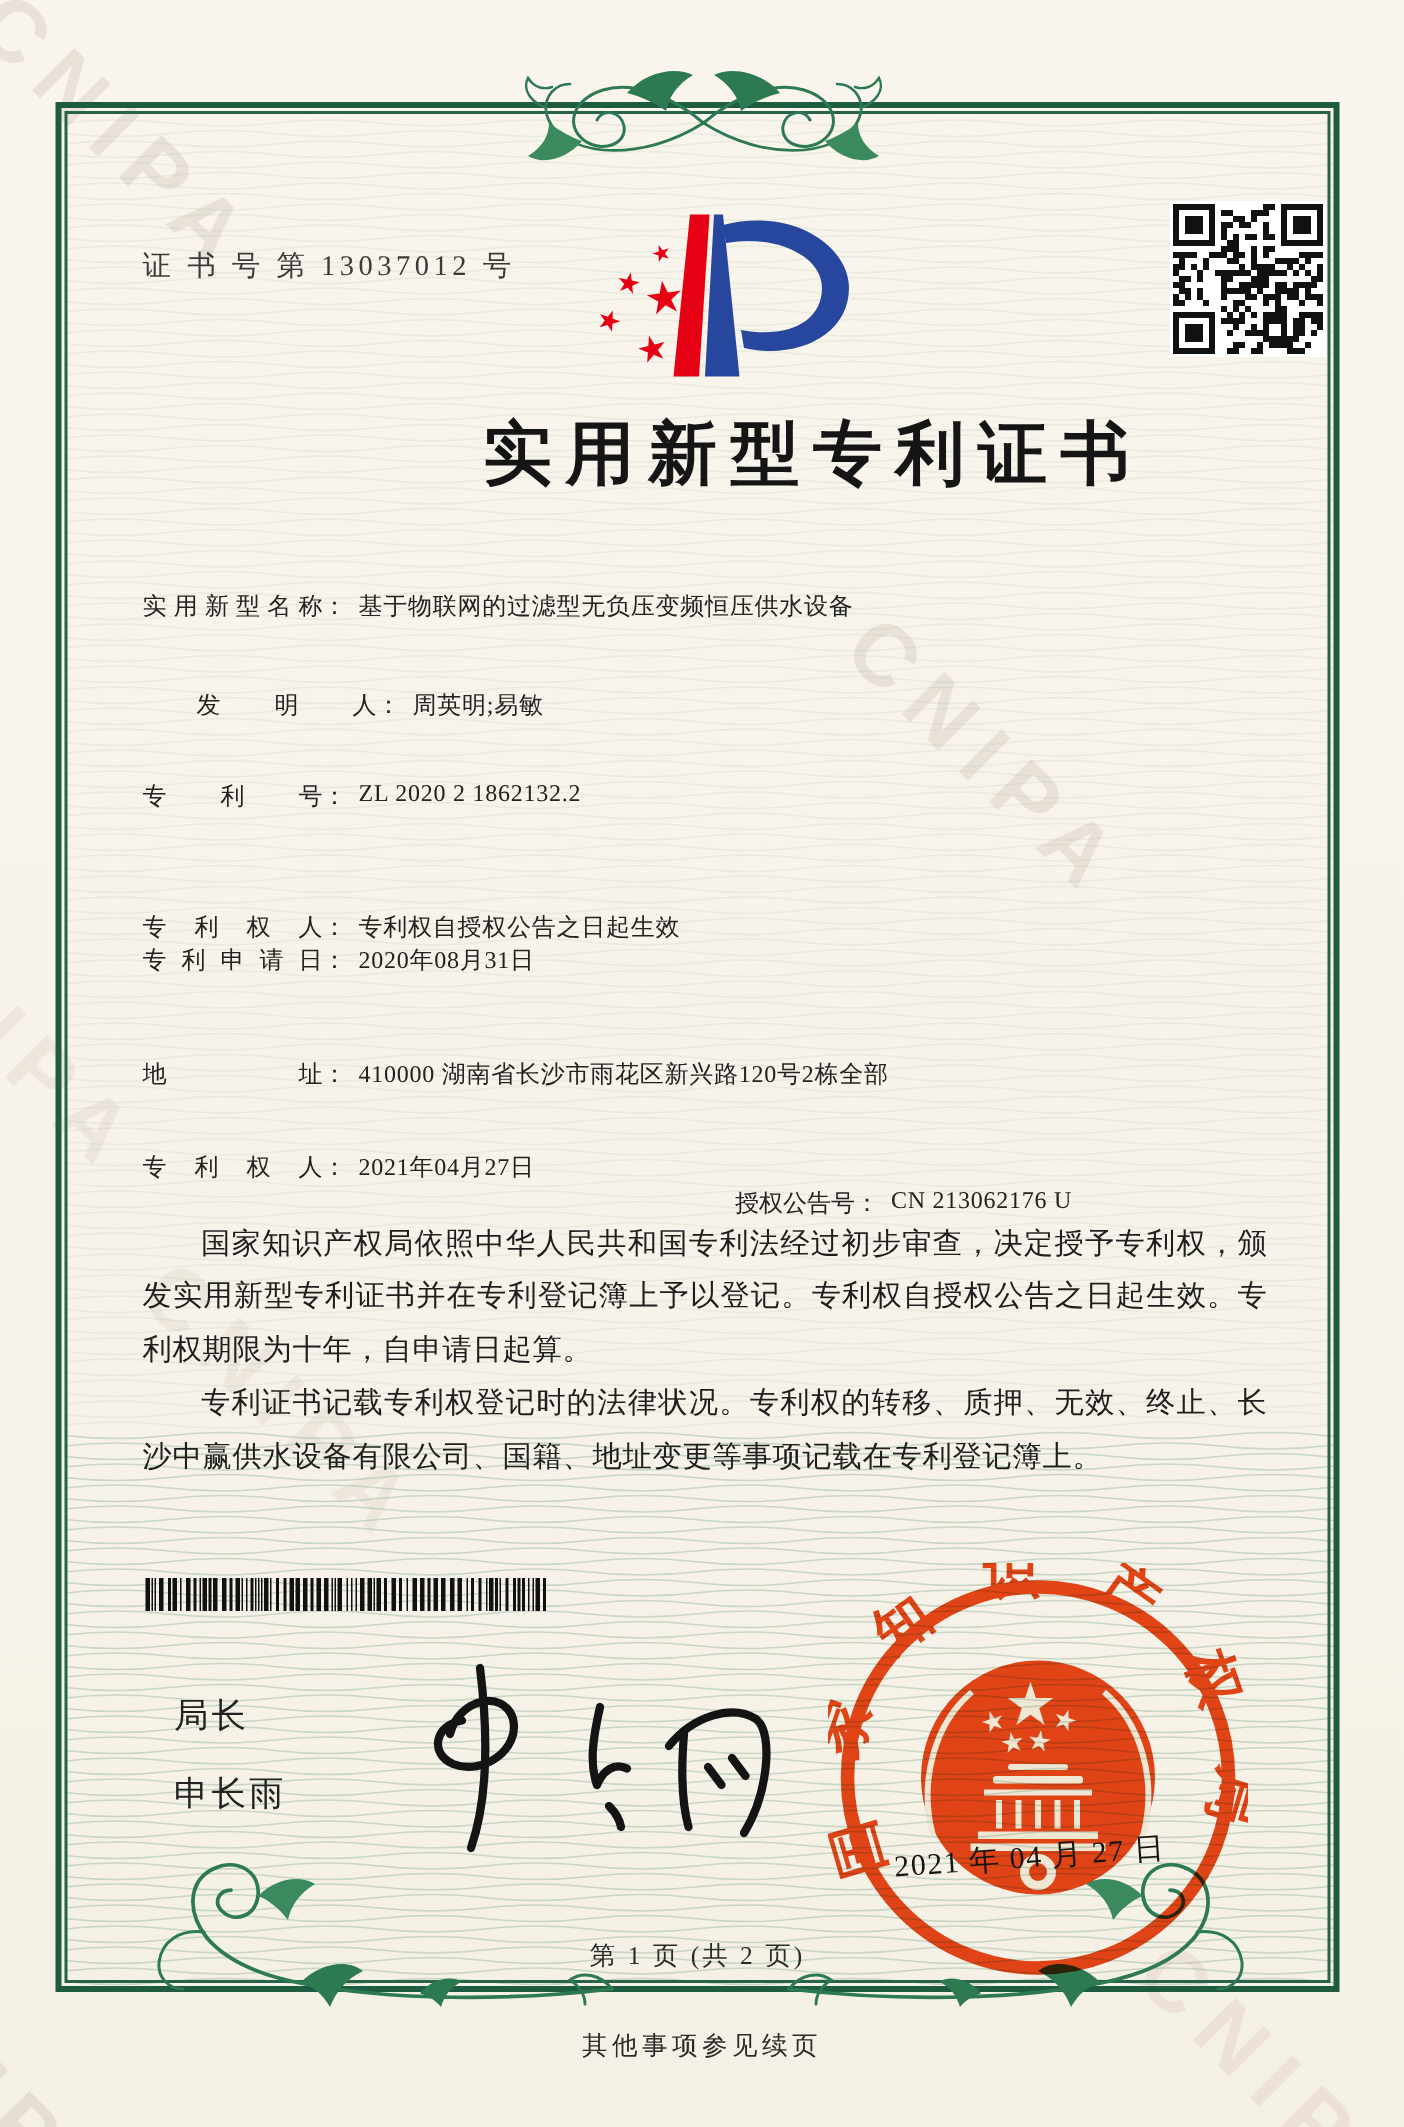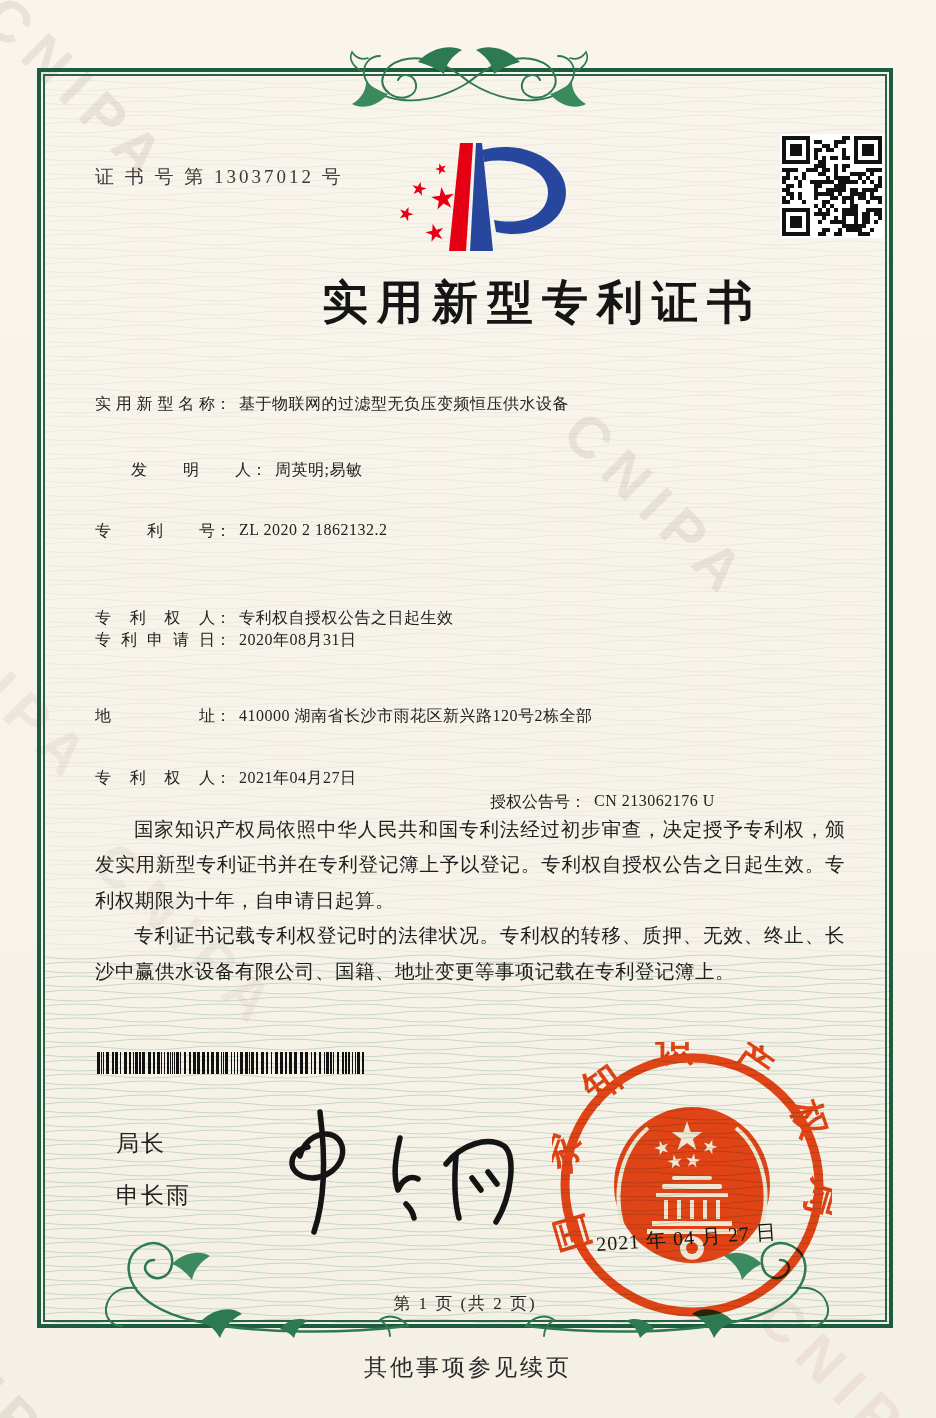--- a/index.html
+++ b/index.html
@@ -58,21 +58,21 @@
   .signer-title{top:1128px;} .signer-name{top:1180px;}
   #signature{position:absolute;z-index:6;left:250px;top:1102px;}
 
   #seal{position:absolute;z-index:6;left:552px;top:1042px;mix-blend-mode:multiply;opacity:0.96;}
   .seal-date{position:absolute;z-index:7;left:596px;top:1224px;width:200px;font-size:20px;color:#17150f;
              letter-spacing:1px;transform:rotate(-4deg);white-space:nowrap;}
 
   .page-ind{position:absolute;z-index:5;left:13px;top:1292px;width:904px;text-align:center;
             font-size:17px;color:#2a2a2a;letter-spacing:2px;}
   .cont-note{position:absolute;z-index:5;left:0;top:1352px;width:936px;text-align:center;
-             font-size:23px;color:#2a2a2a;letter-spacing:3px;}
+             font-size:17px;color:#2a2a2a;letter-spacing:3px;}
 </style>
 </head>
 <body>
 
 <div id="page">
 
   <div class="wm wm1">CNIPA</div>
   <div class="wm wm2">CNIPA</div>
   <div class="wm wm3">CNIPA</div>
   <div class="wm wm4">CNIPA</div>

